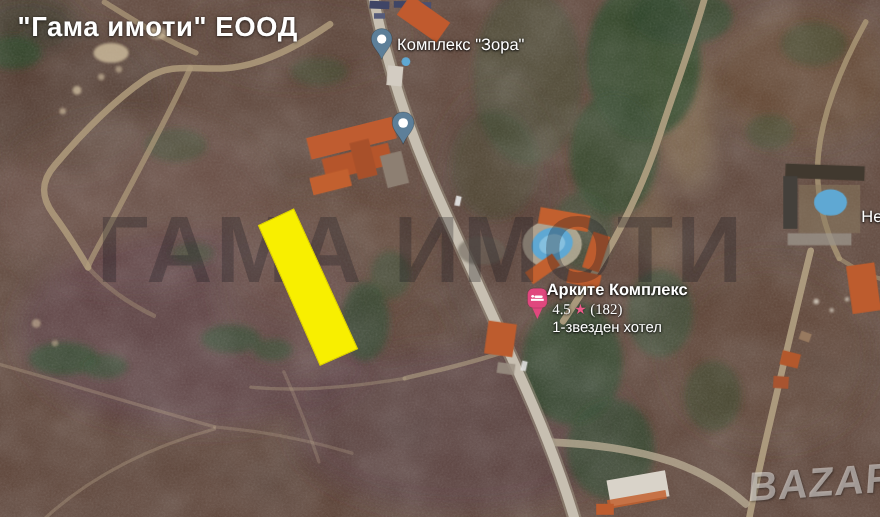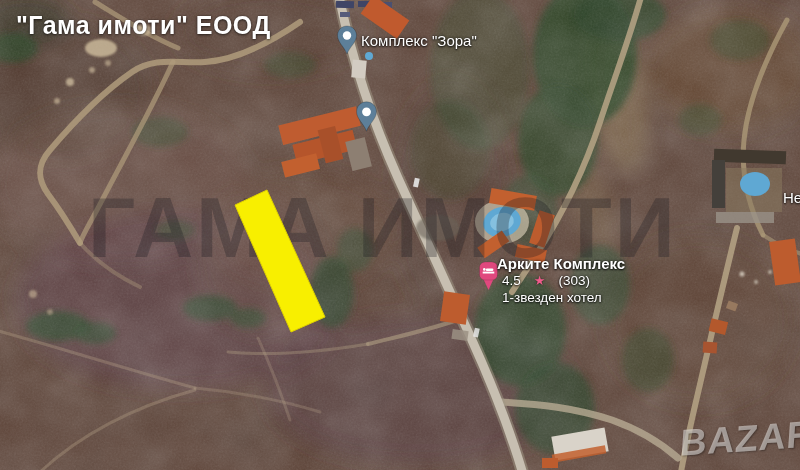--- a/index.html
+++ b/index.html
@@ -31,21 +31,21 @@
     text-shadow:1px 1px 2px rgba(0,0,0,.35);
     user-select:none;
   }
   .map-label{
     position:absolute;z-index:4;color:#fff;white-space:nowrap;
     text-shadow:0 0 3px rgba(0,0,0,.9), 0 1px 2px rgba(0,0,0,.8);
   }
   .lbl-md{font-size:15px;}
   .lbl-sm{font-size:13.5px;}
   .sunny{ text-align:right; line-height:18px; font-size:15.5px;}
-  .rating-row{display:flex;align-items:flex-start;gap:13px;}
+  .rating-row{display:flex;align-items:flex-start;gap:3px;font-family:Liberation Serif, serif;}
   .pin{position:absolute;z-index:4;}
   .overlay-svg{z-index:3;pointer-events:none;}
 </style>
 </head>
 <body>
 
 <div class="stage">
 
   <svg class="layer" width="800" height="470" viewBox="0 0 800 470">
     <defs>
@@ -242,21 +242,21 @@
   <div class="agency-title">"Гама имоти" ЕООД</div>
 
   <div class="map-label lbl-md" style="left:361px;top:32px;">Комплекс "Зора"</div>
 
 
   <div class="map-label lbl-md" style="left:497px;top:255px;font-weight:bold;">Арките Комплекс</div>
 
   <div class="map-label lbl-sm rating-row" style="left:502px;top:273px;">
     <span>4.5</span>
     <span style="color:#ef5b8b;text-shadow:0 0 2px rgba(0,0,0,.6);font-size:13px;">★</span>
-    <span>(303)</span>
+    <span>(182)</span>
   </div>
 
   <div class="map-label lbl-sm" style="left:502px;top:290px;">1-звезден хотел</div>
 
   <div class="map-label lbl-md" style="left:783px;top:189px;">Не</div>
 
   <div class="bazar">BAZAR</div>
 
 </div>
 

